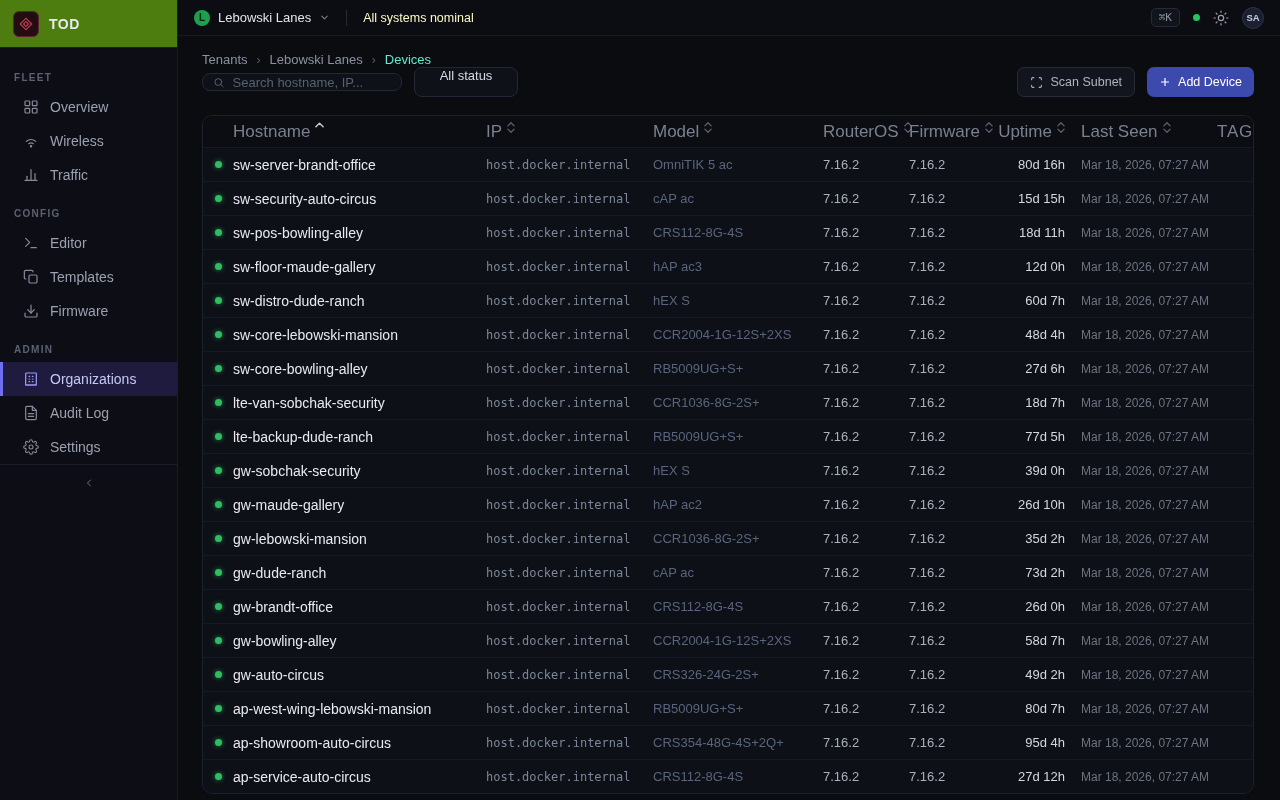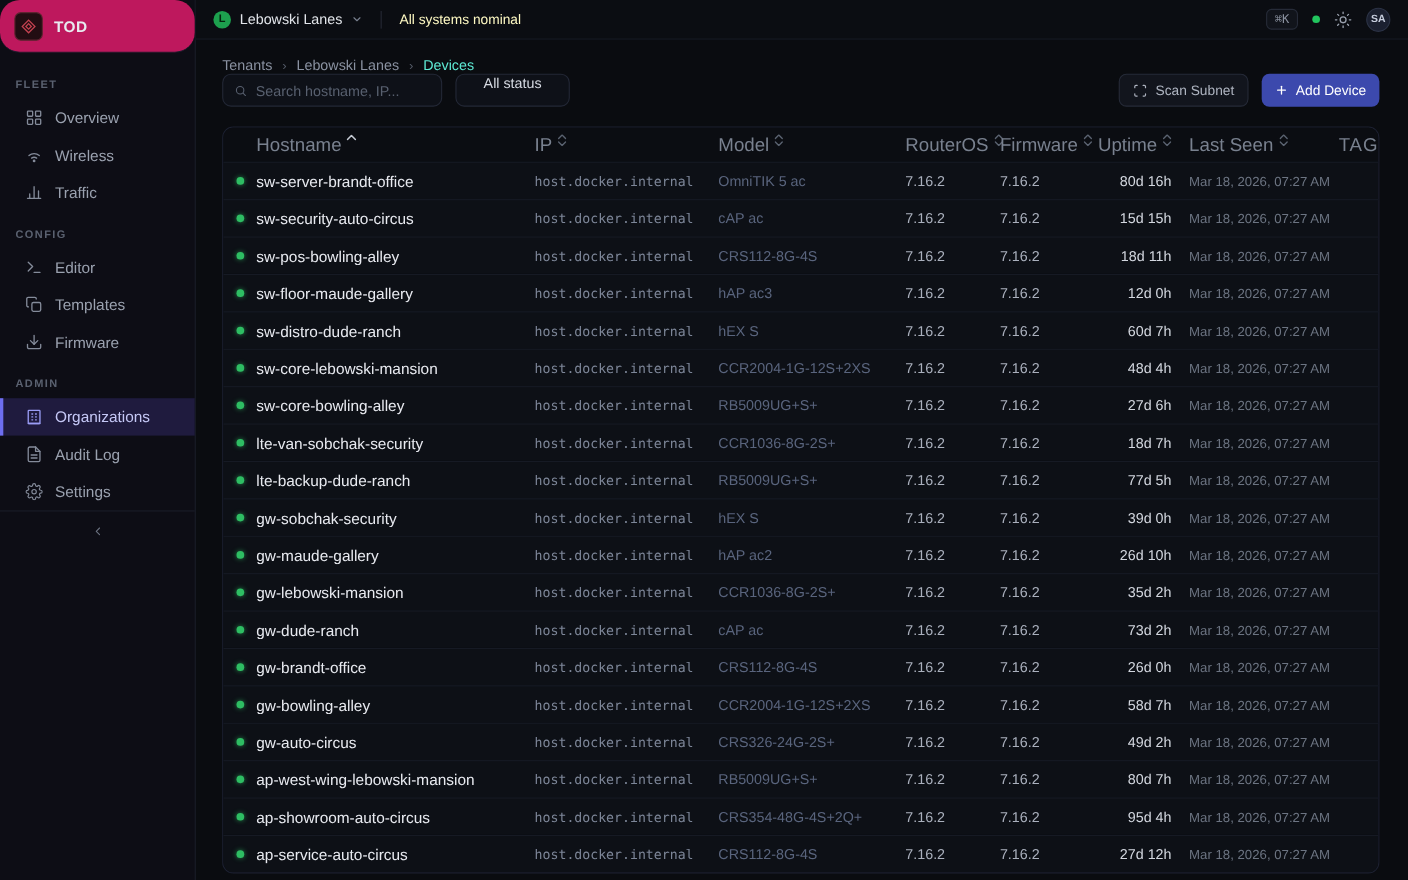--- a/index.html
+++ b/index.html
@@ -10,21 +10,21 @@
   }
   .app { display: flex; height: 100%; }
 
   
   .sidebar {
     width: 178px; flex-shrink: 0; background: #0d0d15;
     border-right: 1px solid #1a1d29; display: flex; flex-direction: column;
   }
   .logo-row {
     height: 48px; display: flex; align-items: center; gap: 10px;
-    padding: 0 13px; background: #be185d; border-bottom: 1px solid #1e1b2d; border-radius: 18px;
+    padding: 0 13px; background: #4d7c0f; border-bottom: 1px solid #1e1b2d;
   }
   .logo-mark {
     width: 26px; height: 26px; border-radius: 6px; background: #220d12;
     border: 1px solid #5f2430; display: flex; align-items: center; justify-content: center;
   }
   .logo-text { font-size: 14px; font-weight: bold; letter-spacing: 0.5px; color: #e8eaef; }
   .nav { padding-top: 8px; }
   .nav-section-label {
     font-size: 10px; letter-spacing: 1.3px; color: #5a6170;
     margin: 16px 14px 7px 14px; font-weight: bold;
@@ -82,21 +82,21 @@
 
   
   .main { flex: 1; padding: 16px 26px 0 24px; min-width: 0; overflow: hidden; }
   .breadcrumb { display: flex; align-items: center; gap: 9px; font-size: 13px; color: #8a92a1; }
   .breadcrumb .sep { color: #545b68; font-size: 12px; }
   .breadcrumb .current { color: #5eead4; }
   .breadcrumb a { color: #8a92a1; text-decoration: none; cursor: pointer; }
 
   .toolbar { display: flex; align-items: center; gap: 12px; margin-bottom: 18px; }
   .search-box {
-    width: 200px; height: 30px; background: #0e1118; border: 1px solid #232836;
+    width: 200px; height: 18px; background: #0e1118; border: 1px solid #232836;
     border-radius: 8px; display: flex; align-items: center; gap: 8px; padding: 0 10px;
   }
   .search-box input {
     background: transparent; border: none; outline: none; color: #d6dae2;
     font-size: 13px; width: 100%; font-family: "Liberation Sans", sans-serif;
   }
   .search-box input::placeholder { color: #58606f; }
   .select-box {
     height: 30px; min-width: 104px; background: #0e1118; border: 1px solid #232836;
     border-radius: 8px; display: flex; align-items: center; justify-content: space-between;

